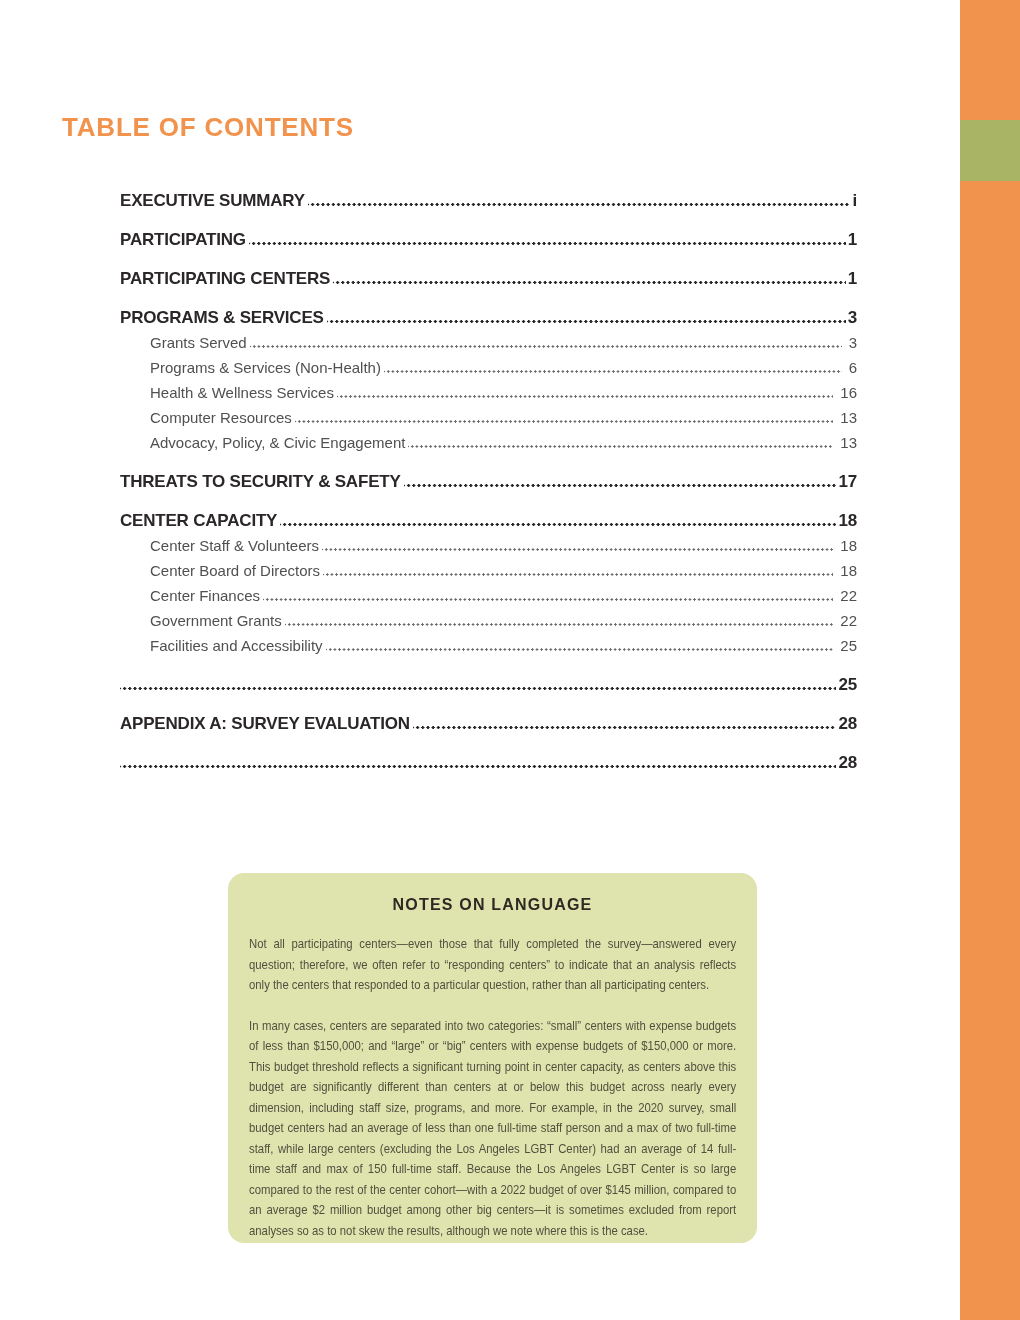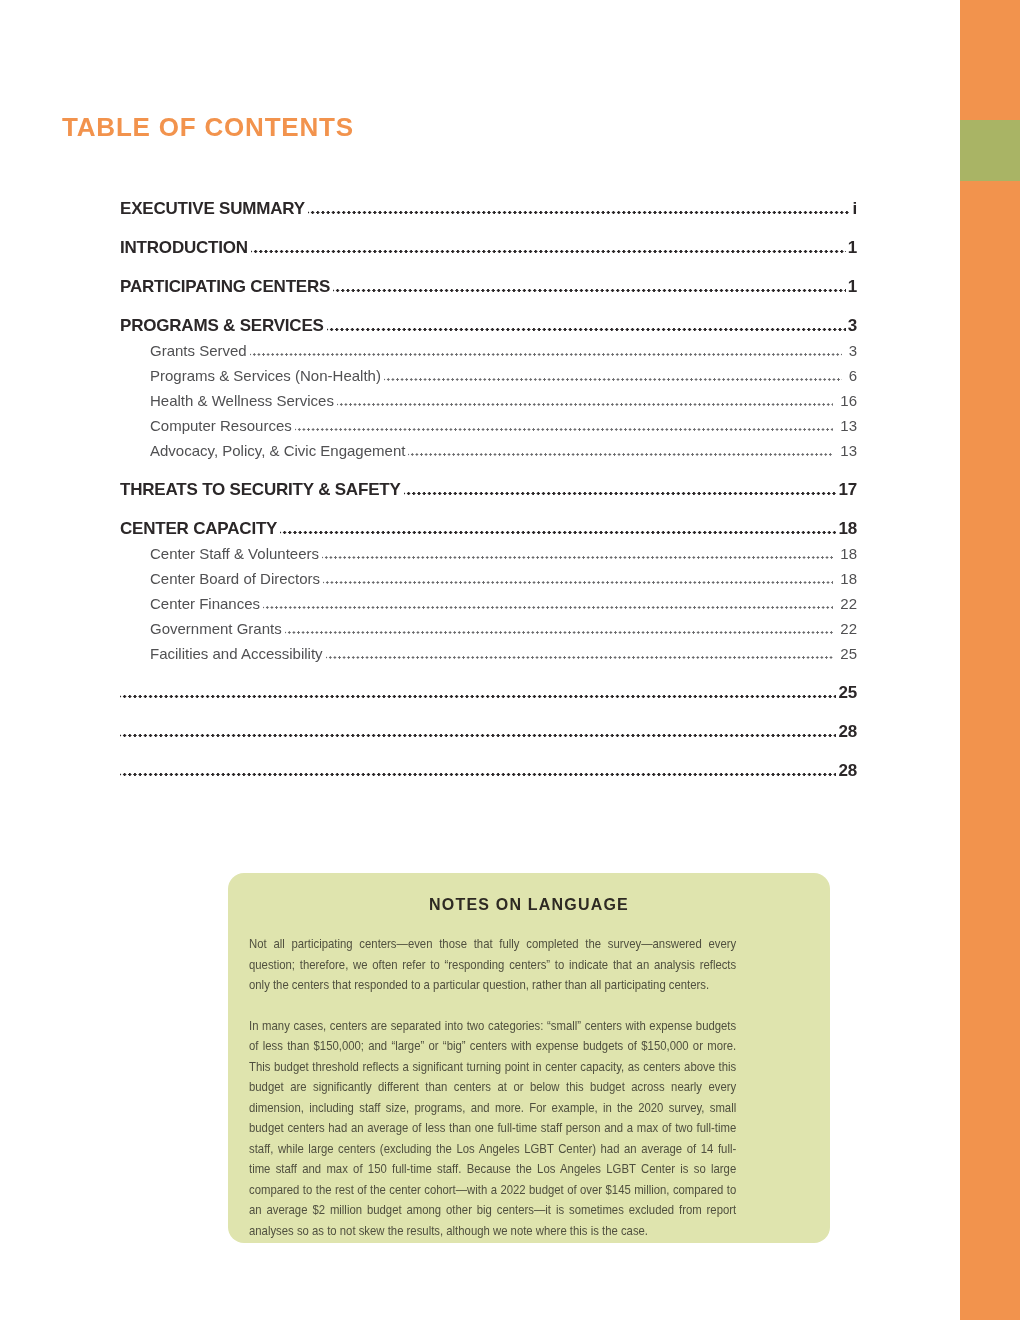--- a/index.html
+++ b/index.html
@@ -53,21 +53,21 @@
     line-height: 25px;
     white-space: nowrap;
   }
   .toc-row.main {
     margin-top: 14px;
     font-weight: bold;
     font-size: 17px;
     color: var(--heading);
     letter-spacing: -0.2px;
   }
-  .toc-row.main:first-child { margin-top: 8px; }
+  .toc-row.main:first-child { margin-top: 0; }
   .toc-row.sub {
     font-weight: normal;
     font-size: 15px;
     color: var(--subtext);
     padding-left: 30px;
   }
   .toc-label { flex: 0 0 auto; padding-right: 3px; }
   .toc-dots {
     flex: 1 1 auto;
     background-repeat: repeat-x;
@@ -79,21 +79,21 @@
   }
   .toc-row.sub .toc-dots {
     background-image: radial-gradient(circle, #6a6a6c 1.0px, transparent 1.25px);
     background-size: 4.6px 5px;
     margin-right: 5px;
   }
   .toc-page { flex: 0 0 auto; padding-left: 2px; }
   .notes-box {
     position: absolute;
     left: 228px; top: 873px;
-    width: 602px; height: 370px;
+    width: 529px; height: 370px;
     background: var(--box-bg);
     border-radius: 16px;
     padding: 23px 21px 20px 21px;
     overflow: hidden;
   }
   .notes-title {
     text-align: center;
     font-size: 16px;
     font-weight: bold;
     letter-spacing: 1.2px;
@@ -124,21 +124,21 @@
 
   <h1 class="toc-title">TABLE OF CONTENTS</h1>
 
   <div class="toc" id="toc-list">
       <div class="toc-row main">
         <span class="toc-label">EXECUTIVE SUMMARY</span>
         <span class="toc-dots"></span>
         <span class="toc-page">i</span>
       </div>
       <div class="toc-row main">
-        <span class="toc-label">INTRODUCTION</span>
+        <span class="toc-label">PARTICIPATING</span>
         <span class="toc-dots"></span>
         <span class="toc-page">1</span>
       </div>
       <div class="toc-row main">
         <span class="toc-label">PARTICIPATING CENTERS</span>
         <span class="toc-dots"></span>
         <span class="toc-page">1</span>
       </div>
       <div class="toc-row main">
         <span class="toc-label">PROGRAMS &amp; SERVICES</span>
@@ -203,20 +203,21 @@
       <div class="toc-row sub">
         <span class="toc-label">Facilities and Accessibility</span>
         <span class="toc-dots"></span>
         <span class="toc-page">25</span>
       </div>
       <div class="toc-row main">
         <span class="toc-dots"></span>
         <span class="toc-page">25</span>
       </div>
       <div class="toc-row main">
+        <span class="toc-label">APPENDIX A: SURVEY EVALUATION</span>
         <span class="toc-dots"></span>
         <span class="toc-page">28</span>
       </div>
       <div class="toc-row main">
         <span class="toc-dots"></span>
         <span class="toc-page">28</span>
       </div>
     </div>
 
   <div class="notes-box">

